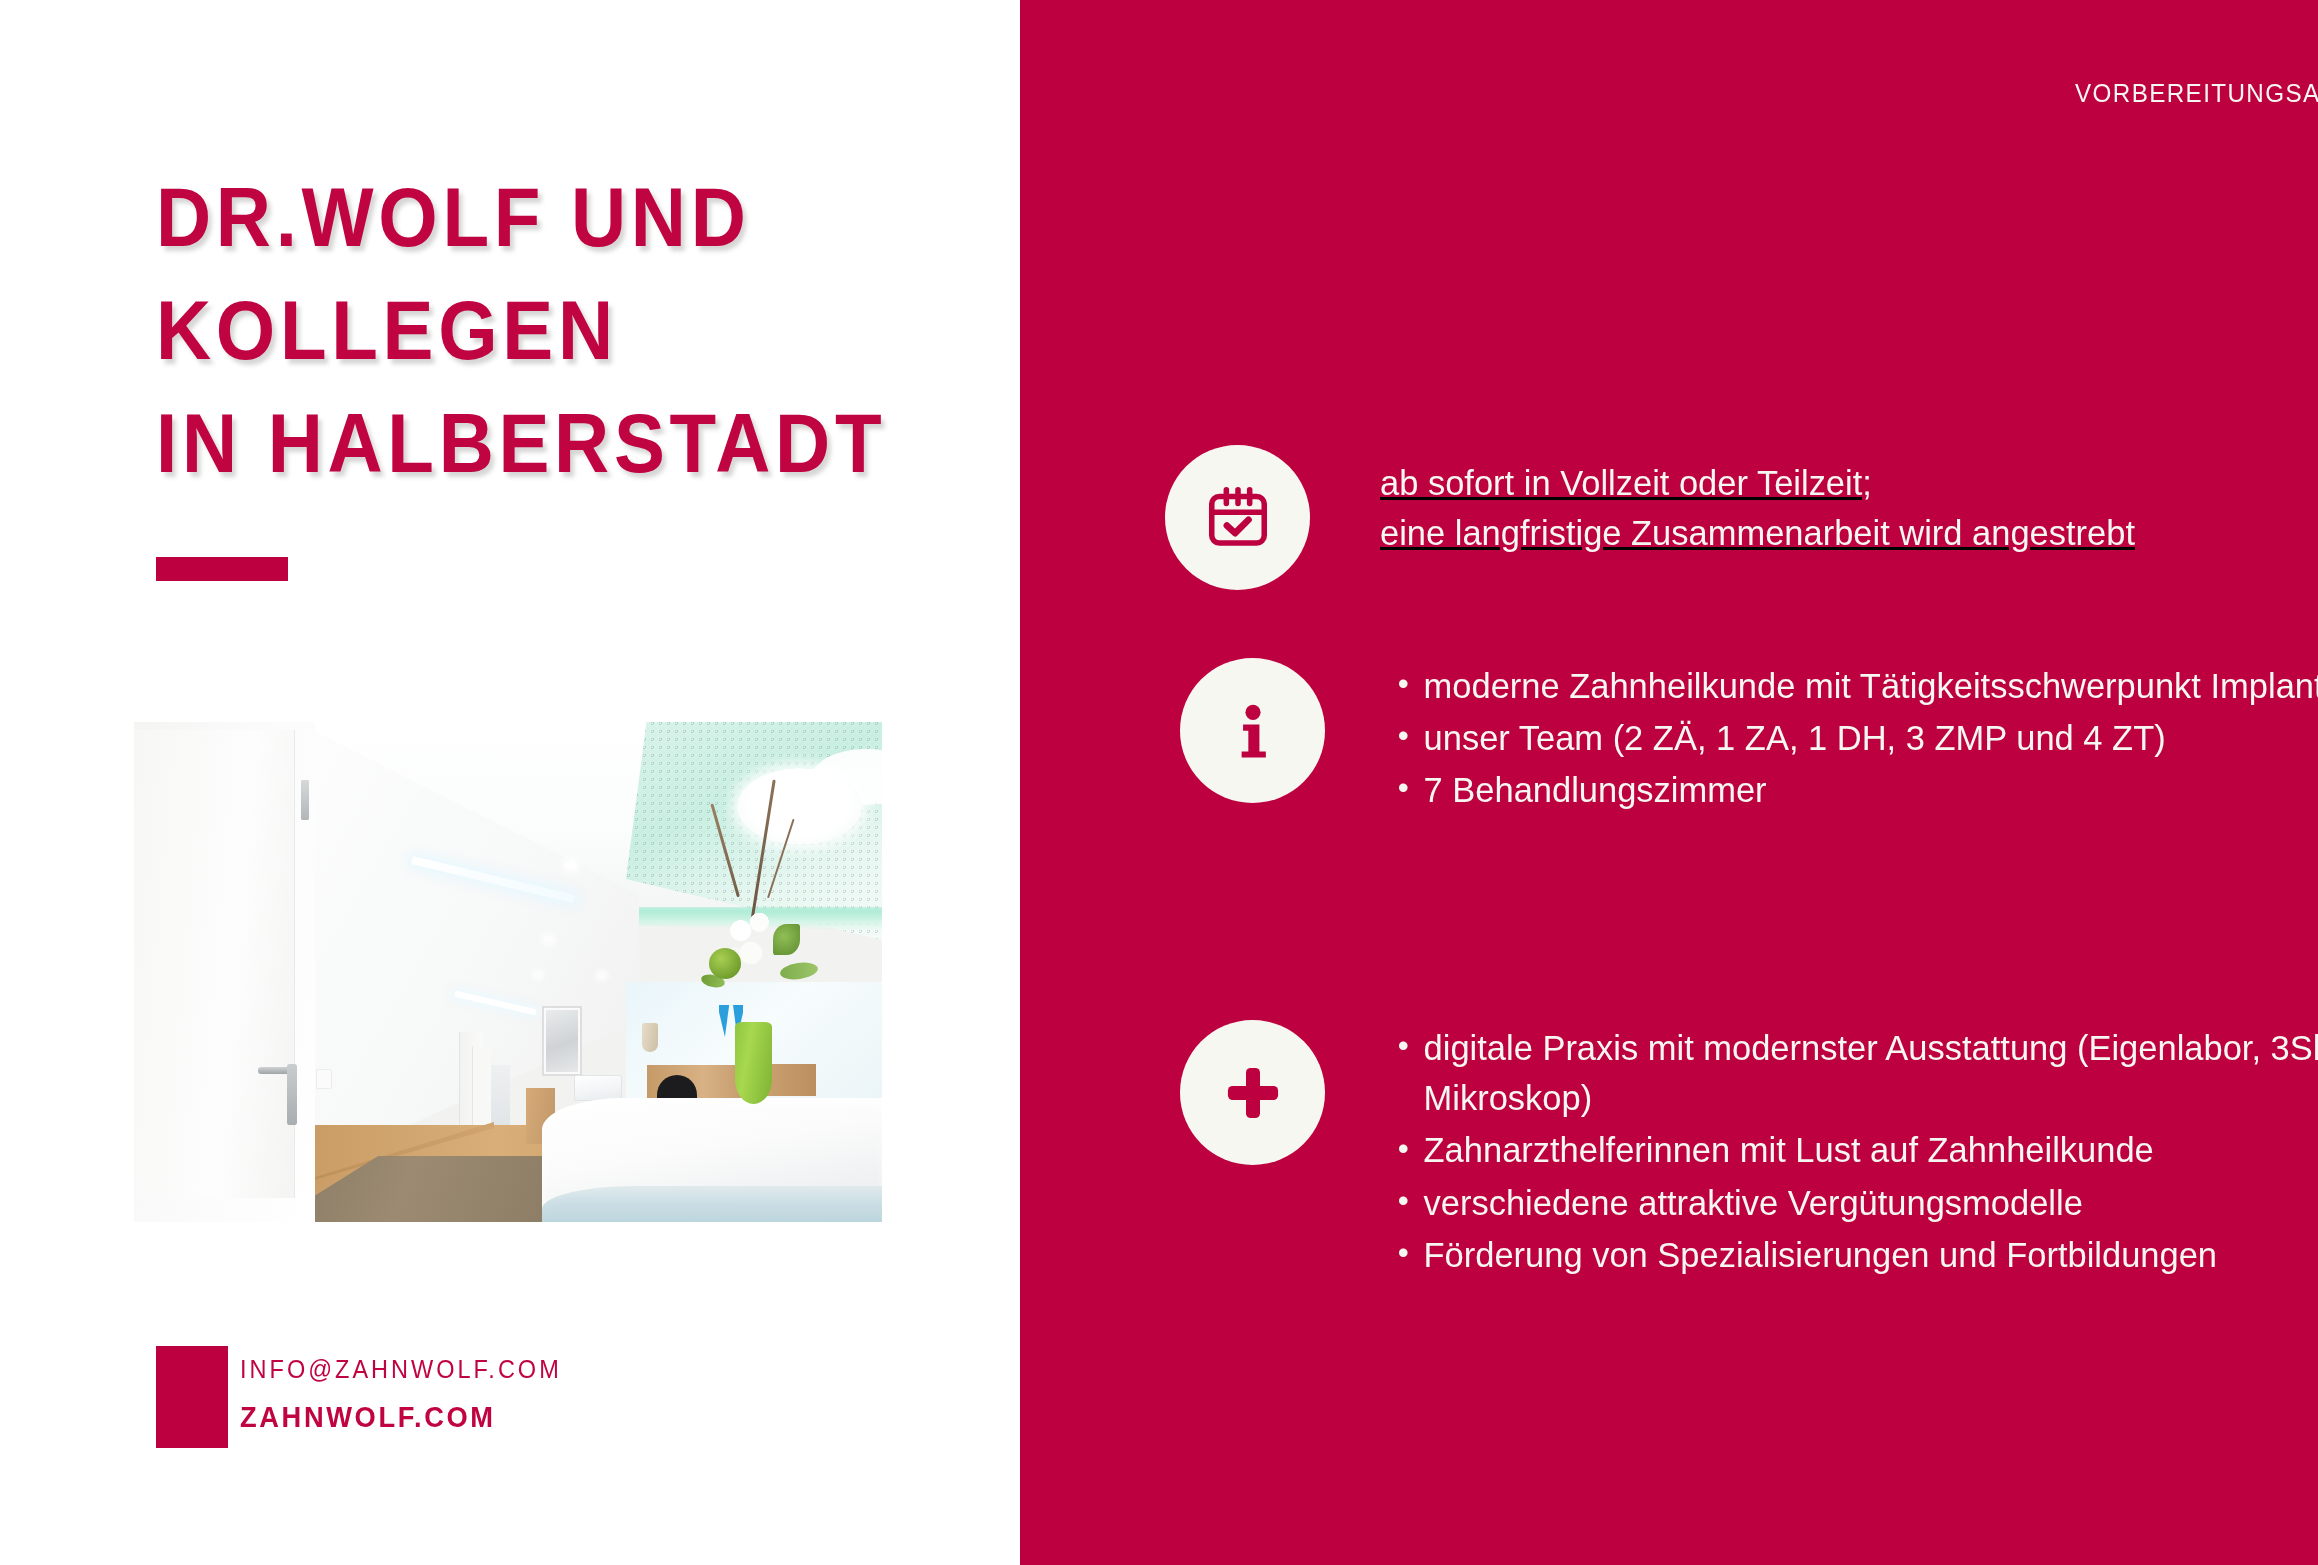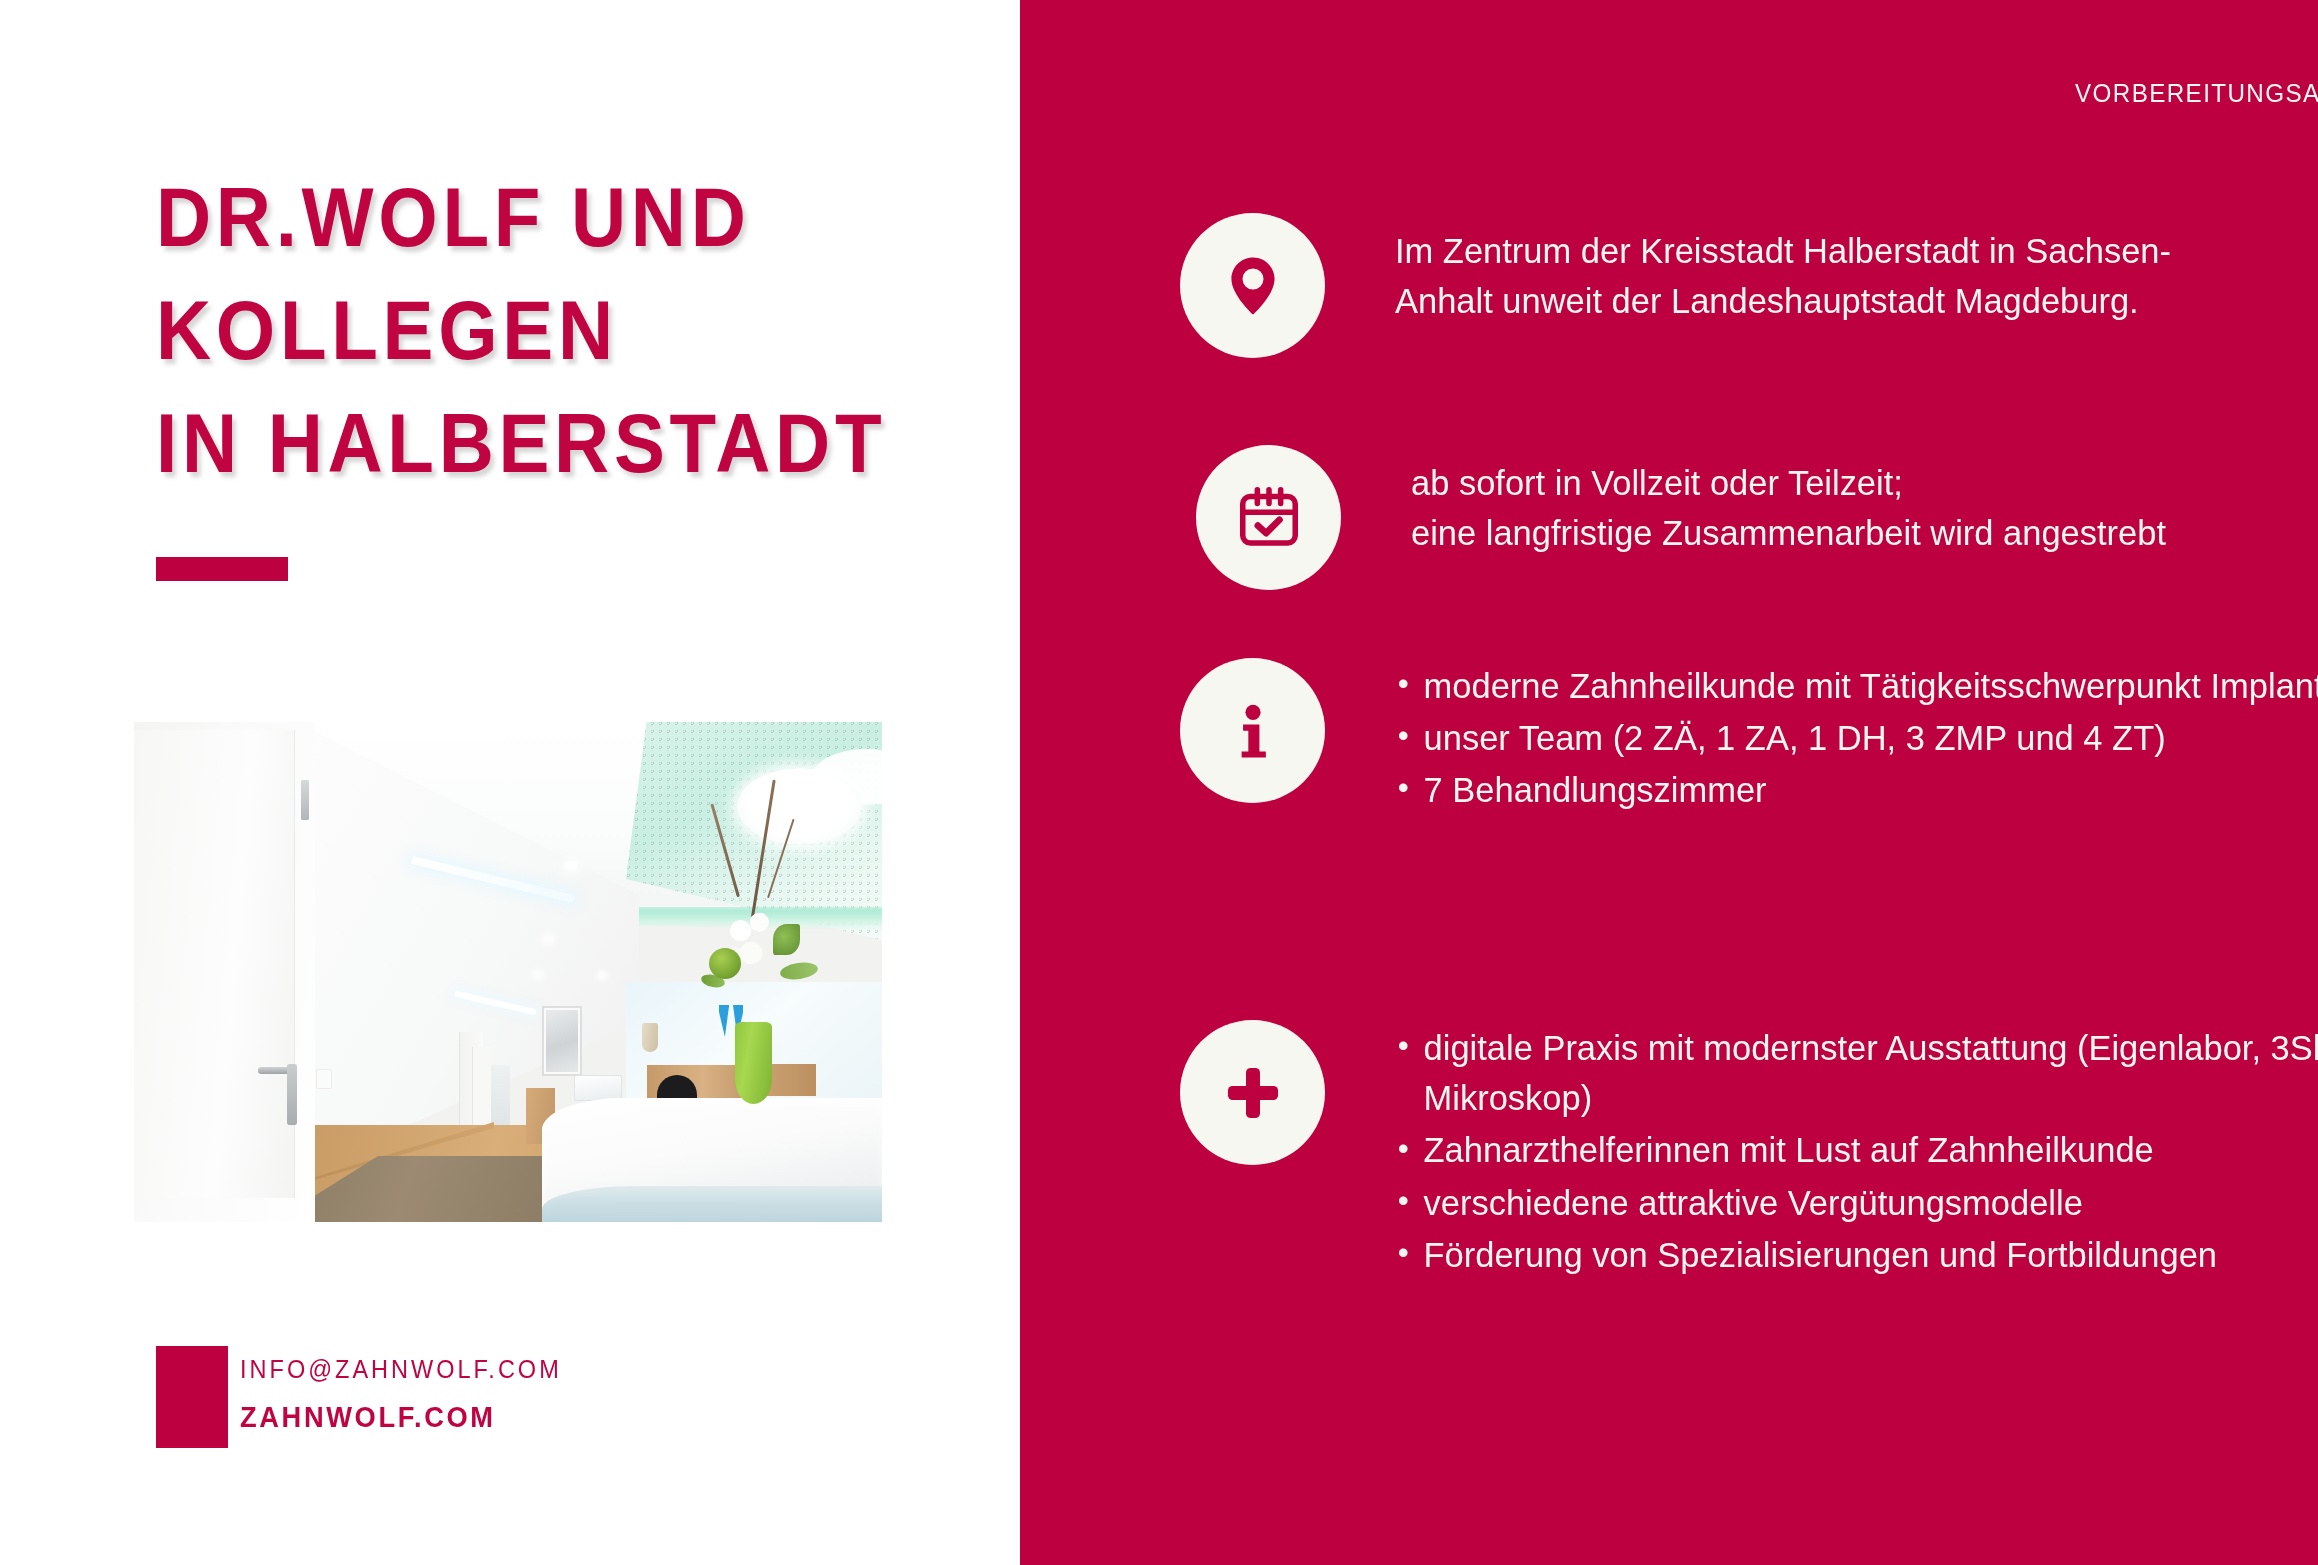--- a/index.html
+++ b/index.html
@@ -382,21 +382,21 @@
   }
   .row-list li::before {
     content:"\2022";
     position:absolute;
     left:2.8px; top:-0.9px;
     font-size:32px;
     line-height:1.44;
   }
 
   #row-location { left:160px; top:213px; }
-  #row-time     { left:176px; top:445px; }
+  #row-time     { left:145px; top:445px;text-decoration:underline; }
   #row-info     { left:160px; top:658px; }
   #row-plus     { left:160px; top:1020px; }
 </style>
 </head>
 <body>
 
 <div id="poster">
 
   <div class="left-panel">
 
@@ -468,30 +468,20 @@
 
     <div class="contact-email">INFO@ZAHNWOLF.COM</div>
     <div class="contact-site">ZAHNWOLF.COM</div>
     <div class="contact-block"></div>
   </div>
 
   <div class="right-panel">
 
     <div class="eyebrow">VORBEREITUNGSASSISTENT:IN GESUCHT!</div>
 
-    <div class="row" id="row-location">
-      <div class="icon-circle">
-        <svg width="70" height="70" viewBox="0 0 24 24" aria-hidden="true">
-          <path d="M12 2.2c-4.1 0-7.4 3.3-7.4 7.4 0 5.5 7.4 12.2 7.4 12.2s7.4-6.7 7.4-12.2c0-4.1-3.3-7.4-7.4-7.4z
-                   M12 13.2a3.6 3.6 0 1 1 0-7.2 3.6 3.6 0 0 1 0 7.2z" fill="#BD0040"></path>
-        </svg>
-      </div>
-      <div class="row-text">Im Zentrum der Kreisstadt Halberstadt in Sachsen-
-Anhalt unweit der Landeshauptstadt Magdeburg.</div>
-    </div>
 
     <div class="row" id="row-time">
       <div class="icon-circle">
         <svg width="70" height="70" viewBox="0 0 24 24" aria-hidden="true">
           <rect x="3" y="4.6" width="18" height="16" rx="2.6" fill="none" stroke="#BD0040" stroke-width="1.9"></rect>
           <line x1="3" y1="10" x2="21" y2="10" stroke="#BD0040" stroke-width="1.9"></line>
           <line x1="8" y1="2.3" x2="8" y2="7" stroke="#BD0040" stroke-width="1.9" stroke-linecap="round"></line>
           <line x1="12" y1="2.3" x2="12" y2="7" stroke="#BD0040" stroke-width="1.9" stroke-linecap="round"></line>
           <line x1="16" y1="2.3" x2="16" y2="7" stroke="#BD0040" stroke-width="1.9" stroke-linecap="round"></line>
           <polyline points="8.2,14.6 11,17.2 15.6,12.6" fill="none" stroke="#BD0040" stroke-width="2.3" stroke-linecap="round" stroke-linejoin="round"></polyline>

